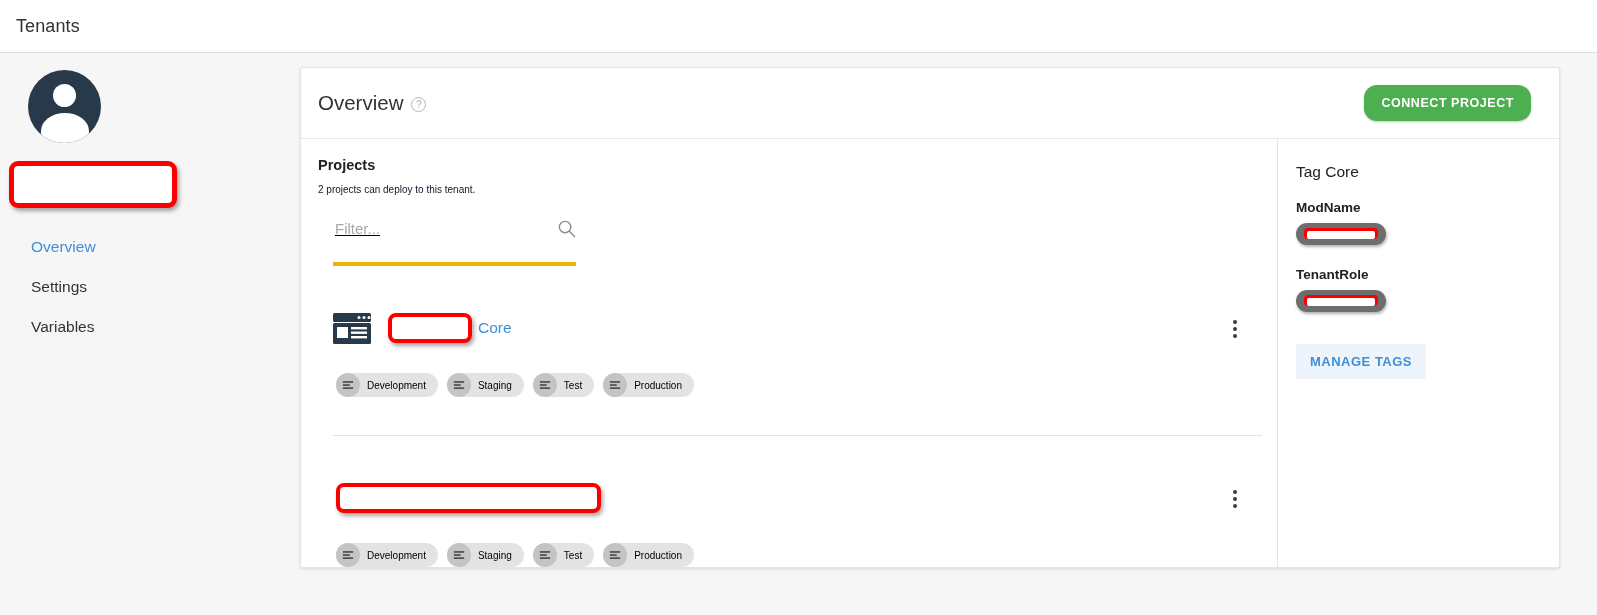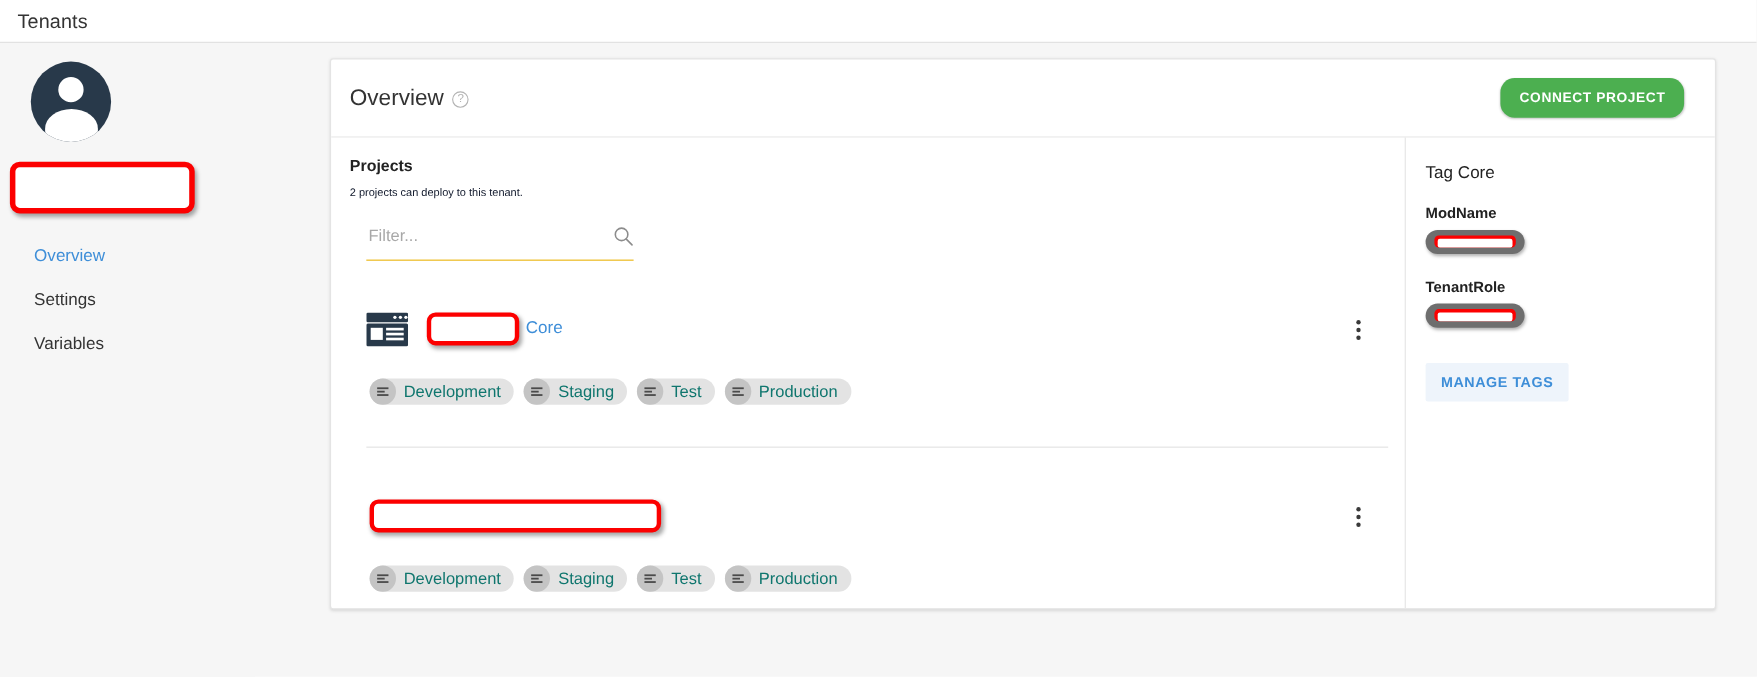--- a/index.html
+++ b/index.html
@@ -7,21 +7,21 @@
   html, body {
     margin: 0; padding: 0;
     width: 1597px; height: 615px;
     background: #f6f6f6;
     font-family: "Liberation Sans", sans-serif;
     -webkit-font-smoothing: antialiased;
   }
 
   
   .topbar {
-    height: 39px;
+    height: 53px;
     background: #ffffff;
     border-bottom: 1px solid #dddddd;
     display: flex;
     align-items: center;
     padding-left: 16px;
   }
   .topbar-title {
     font-size: 18px;
     color: #333333;
     letter-spacing: .1px;
@@ -152,25 +152,26 @@
   }
   .section-sub {
     font-size: 10px;
     color: #0f172a;
     margin-bottom: 24px;
   }
 
   .filter-row { padding-left: 15px; }
   .filter-box {
     width: 243px;
-    border-bottom: 1px solid #eab308;
+    border-bottom: 4px solid #eab308;
     display: flex;
     align-items: flex-end;
     justify-content: space-between;
-    padding-bottom: 12px;
+    padding-bottom: 24px;
+    text-decoration: underline;
   }
   .filter-input {
     border: none;
     outline: none;
     font-size: 15px;
     color: #333;
     background: transparent;
     width: 190px;
     font-family: "Liberation Sans", sans-serif;
   }
@@ -230,22 +231,22 @@
     width: 24px; height: 24px;
     border-radius: 50%;
     background: #c4c4c4;
     flex: 0 0 24px;
     display: flex;
     align-items: center;
     justify-content: center;
     margin-right: 7px;
   }
   .chip-label {
-    font-size: 15px;
-    color: #0f766e;
+    font-size: 10px;
+    color: #000000;
   }
 
   .kebab {
     position: absolute;
     right: 32px;
     top: 52px;
     width: 20px; height: 22px;
     display: flex;
     flex-direction: column;
     align-items: center;

